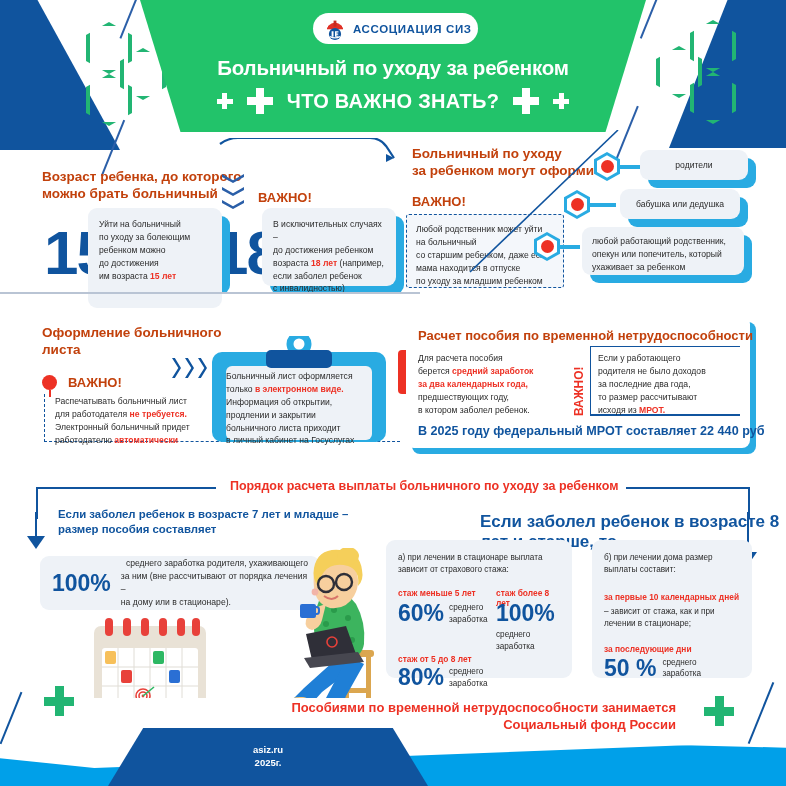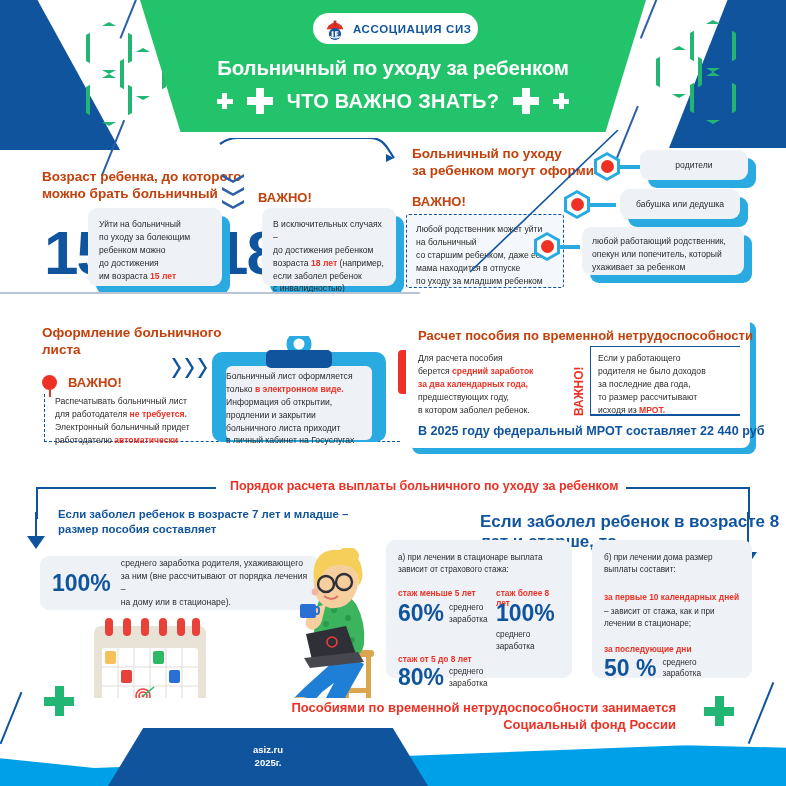--- a/index.html
+++ b/index.html
@@ -233,21 +233,21 @@
     <div style="position:absolute; left:222px; top:174px;">
       <div class="chev" style="left:0; top:0;"></div>
       <div class="chev" style="left:0; top:13px;"></div>
       <div class="chev" style="left:0; top:26px;"></div>
     </div>
 
     <div class="bignum" style="left:44px; top:222px;">15</div>
     <div class="bignum" style="left:214px; top:222px;">18</div>
 
     <div class="card-shadow" style="left:96px; top:216px; width:134px; height:78px;"></div>
-    <div class="card" style="left:88px; top:208px; width:134px; height:78px; padding:10px 11px;">
+    <div class="card" style="left:88px; top:208px; width:134px; height:100px; padding:10px 11px;">
       <div class="body-txt">Уйти на больничный</div>
       <div class="body-txt">по уходу за болеющим</div>
       <div class="body-txt">ребенком можно</div>
       <div class="body-txt">до достижения</div>
       <div class="body-txt">
         <span>им возраста </span><span class="red-em">15 лет</span>
       </div>
     </div>
 
     <div class="h-red" style="position:absolute; left:258px; top:190px; font-size:13px;">ВАЖНО!</div>
@@ -419,21 +419,21 @@
     <div class="vline" style="left:34.9px; top:512px; height:26px;"></div>
     <div class="arrow-down" style="left:739px; top:552px;"></div>
     <div class="vline" style="left:746.9px; top:512px; height:42px;"></div>
 
     <div class="h-blue" style="position:absolute; left:58px; top:508px; font-size:11.4px;">Если заболел ребенок в возрасте 7 лет и младше –</div>
     <div class="h-blue" style="position:absolute; left:58px; top:523px; font-size:11.4px;">размер пособия составляет</div>
 
     <div class="card" style="left:40px; top:556px; width:280px; height:54px; display:flex; align-items:center; gap:10px; padding:0 12px;">
       <span class="pct">100%</span>
       <span>
-        <span class="body-txt" style="display:block;">среднего заработка родителя, ухаживающего</span>
+        <span class="body-txt" style="display:block;text-align:right;">среднего заработка родителя, ухаживающего</span>
         <span class="body-txt" style="display:block;">за ним (вне рассчитывают от порядка лечения –</span>
         <span class="body-txt" style="display:block;">на дому или в стационаре).</span>
       </span>
     </div>
 
     <div class="calendar" style="left:80px; top:612px;">
       <svg width="140" height="112" viewBox="0 0 140 112">
         <rect x="14" y="14" width="112" height="86" rx="7" fill="#e9e2d6"></rect>
         <rect x="22" y="36" width="96" height="58" rx="3" fill="#ffffff"></rect>
         <g fill="#e8413a">

